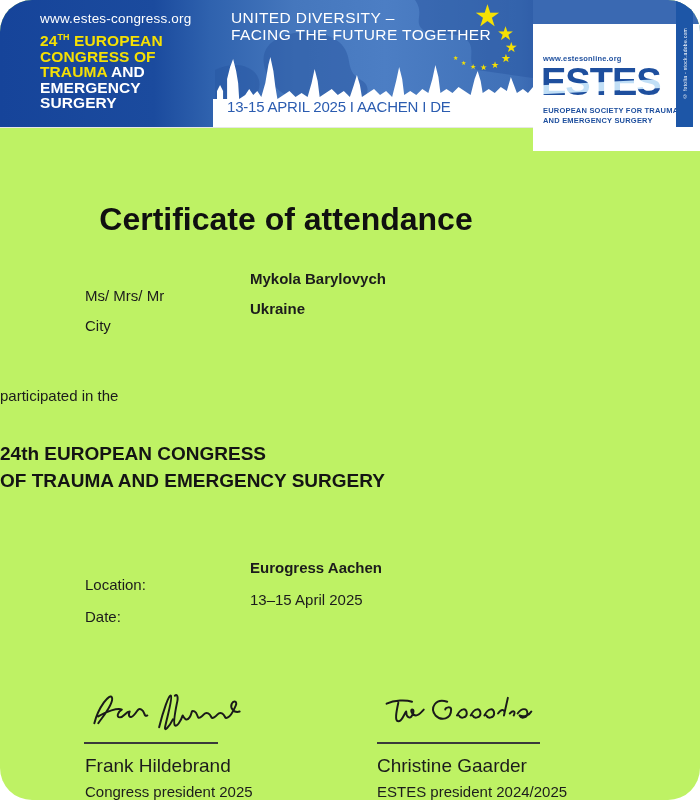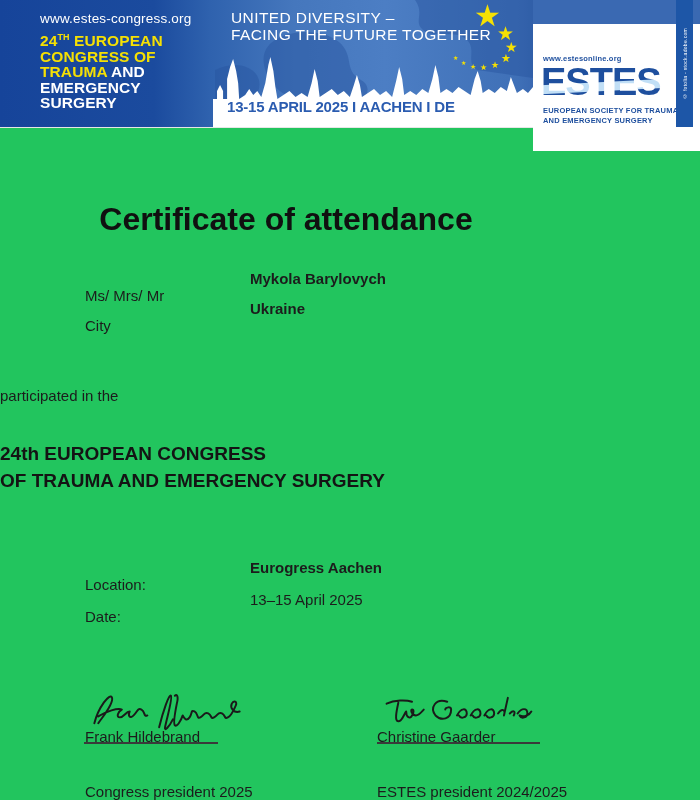--- a/index.html
+++ b/index.html
@@ -1,29 +1,29 @@
 <!DOCTYPE html>
 <html><head>
 <meta charset="utf-8">
 <style>
   html,body{margin:0;padding:0;background:#fff;}
-  .page{position:relative;width:700px;height:800px;background:#22c55e;overflow:hidden;
-        font-family:"Liberation Sans",sans-serif;color:#1c1c1c;}
+  .page{position:relative;width:700px;height:800px;background:#bef264;overflow:hidden;
+        font-family:"Liberation Sans",sans-serif;color:#1c1c1c;border-radius:32px;}
   
   .header{position:absolute;left:0;top:0;width:700px;height:127px;
           background:linear-gradient(90deg,#16449a 0%,#1b4b9e 22%,#2f62ae 30%,#4577bd 42%,#4c7ec4 55%,#3f70b7 74%,#3a69b2 76%);
           border-bottom:1px solid #e6e6e6;}
   .hdr-url{position:absolute;left:40px;top:11px;color:#fff;font-size:13.5px;letter-spacing:.2px;}
   .hdr-title{position:absolute;left:40px;top:30px;font-weight:bold;font-size:15.5px;line-height:15.5px;color:#fff;letter-spacing:.1px;}
   .yel{color:#f5e003;margin-top:37px;}
   .sup{font-size:9px;vertical-align:6px;}
   .map-svg{position:absolute;left:215px;top:0;width:318px;height:127px;opacity:.45;}
   .skyline{position:absolute;left:213px;bottom:0;width:320px;height:78px;}
   .mid-slogan{position:absolute;left:231px;top:9px;color:#fff;font-size:15.5px;line-height:17px;letter-spacing:.4px;font-weight:400;}
-  .date-line{position:absolute;left:227px;top:98px;font-size:15px;font-weight:bold;color:#2b5cb0;letter-spacing:-.2px;}
+  .date-line{position:absolute;left:227px;top:98px;font-size:15px;font-weight:normal;color:#2b5cb0;letter-spacing:-.2px;}
   .star{position:absolute;color:#f5e003;line-height:1;}
   .right-panel{position:absolute;left:533px;top:0;width:191px;height:127px;background:#fff;margin-top:24px;}
   .rp-url{position:absolute;left:10px;top:30px;color:#1e4f9e;font-size:7.5px;font-weight:bold;letter-spacing:.2px;}
   .rp-logo{position:absolute;left:8px;top:40px;font-size:38px;font-weight:800;letter-spacing:-1px;color:#1e4f9e;line-height:36px;}
   .logo-stripe{position:absolute;left:8px;top:58px;width:126px;height:9px;background:#b9d0e8;
                mix-blend-mode:screen;transform:rotate(-3deg);}
   .rp-sub{position:absolute;left:10px;top:82px;color:#1e4f9e;font-size:7.5px;font-weight:bold;line-height:10px;letter-spacing:.2px;}
   .credit-strip{position:absolute;left:676px;top:0;width:17px;height:127px;background:#1d56a7;
                 display:flex;align-items:center;justify-content:center;}
   .credit-text{writing-mode:vertical-rl;transform:rotate(180deg);font-size:5px;color:#fff;letter-spacing:.3px;white-space:nowrap;}
@@ -31,21 +31,21 @@
   .title{position:absolute;left:0;top:201px;width:572px;text-align:center;
          font-size:32px;font-weight:bold;color:#101010;}
   .lbl{position:absolute;left:85px;font-size:15px;margin-top:17px;}
   .val{position:absolute;left:250px;font-size:15px;}
   .b{font-weight:bold;}
   .center-txt{position:absolute;left:0;width:700px;}
   .participated{top:387px;font-size:15px;}
   .congress{font-size:19px;font-weight:bold;color:#141414;}
   .sig-svg{position:absolute;}
   .sig-line{position:absolute;top:742px;height:1.5px;background:#3a3a3a;}
-  .sig-name{position:absolute;top:728px;font-size:15px;}
+  .sig-name{position:absolute;top:755px;font-size:19px;}
   .sig-role{position:absolute;top:783px;font-size:15px;}
 </style>
 </head>
 <body>
 
 <div class="page">
 
   <div class="header">
 
     <svg class="map-svg" viewBox="0 0 318 127" preserveAspectRatio="none">

